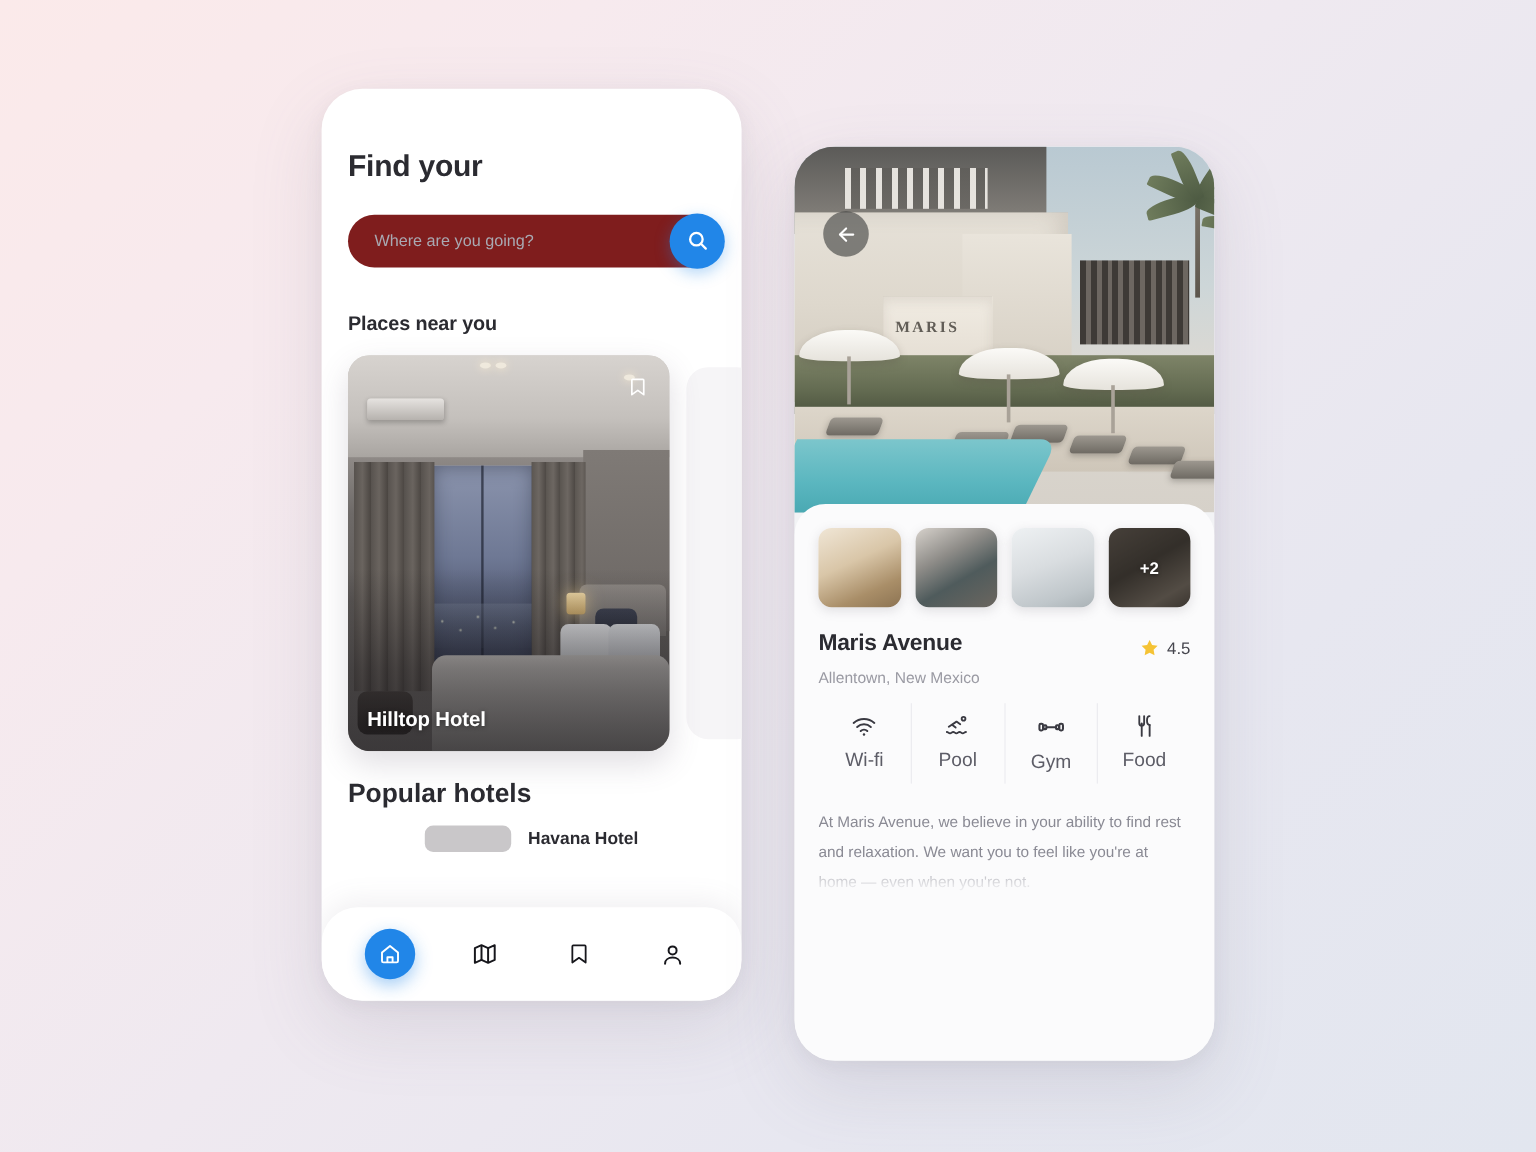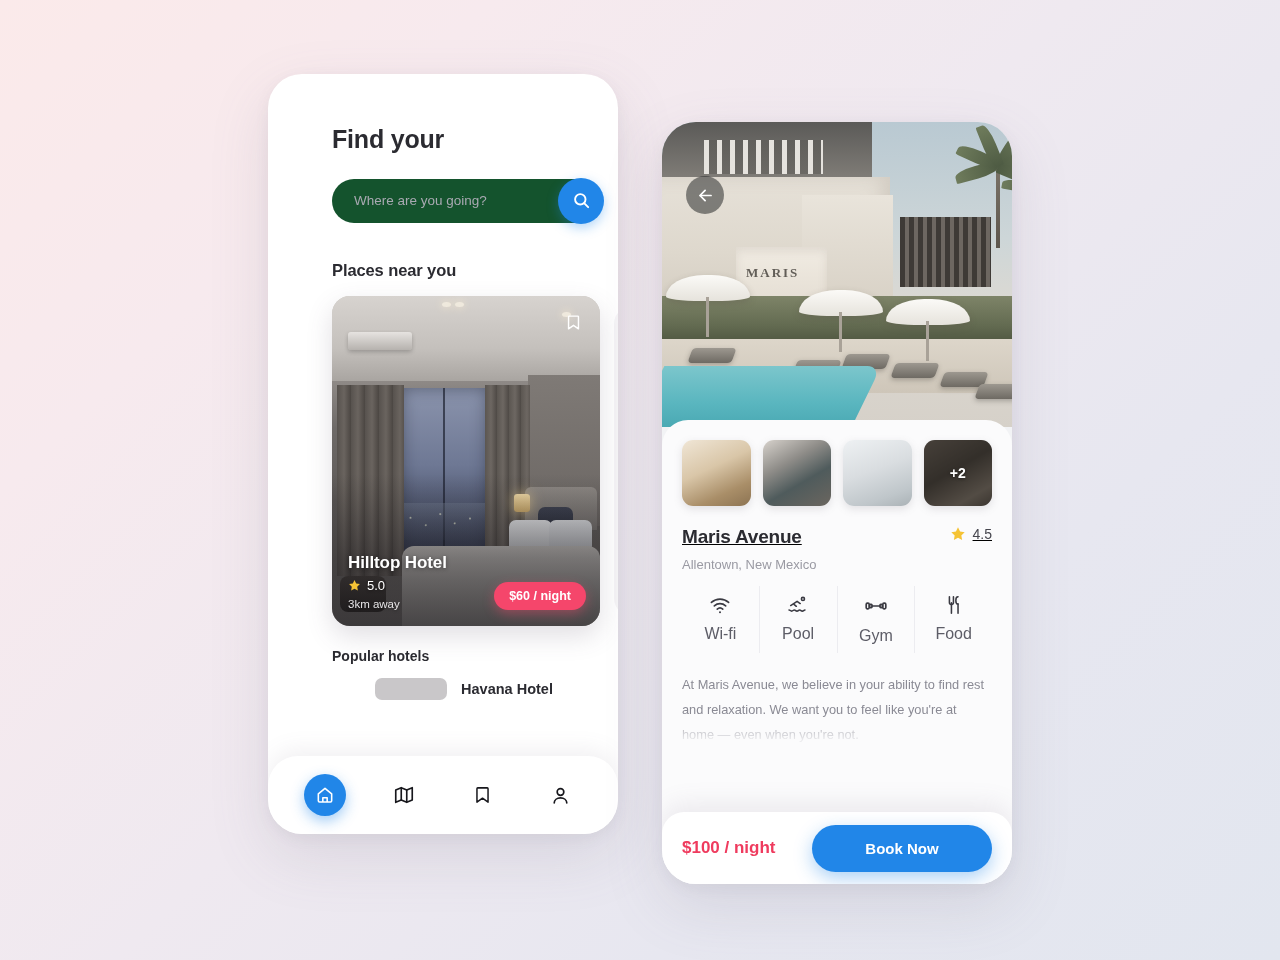--- a/index.html
+++ b/index.html
@@ -14,38 +14,37 @@
   
   .phone {
     position:absolute;
     background:#ffffff;
     border-radius:34px;
     overflow:hidden;
   }
   #phone-left {
     left:268px; top:74px; width:350px; height:760px;
     box-shadow:0 22px 60px rgba(120,110,130,0.16), 0 4px 14px rgba(120,110,130,0.08);
-    padding-left:42px;
   }
   #phone-right {
     left:662px; top:122px; width:350px; height:762px;
     box-shadow:0 22px 60px rgba(120,110,130,0.16), 0 4px 14px rgba(120,110,130,0.08);
     background:#f2f3f5;
   }
 
   
   .lp-inner { padding:48px 22px 0 22px; position:relative; height:100%; }
   .headline {
     font-size:25px; line-height:1.38; font-weight:700;
     color:#2b2b31; letter-spacing:-0.2px;
   }
   .search-row { position:relative; margin-top:22px; height:44px; }
   .search-field {
     position:absolute; left:0; right:0; top:0; height:44px;
-    background:#14532d; border-radius:22px;
+    background:#7f1d1d; border-radius:22px;
     display:flex; align-items:center; padding:0 58px 0 22px;
   }
   .search-field .ph { font-size:13.5px; color:#a9a9b2; }
   .search-btn {
     position:absolute; right:-8px; top:-1px;
     width:46px; height:46px; border-radius:50%;
     background:#2186e8; border:none; cursor:pointer;
     display:flex; align-items:center; justify-content:center;
     box-shadow:0 4px 12px rgba(33,134,232,0.34);
   }
@@ -152,21 +151,21 @@
     text-shadow:0 1px 3px rgba(0,0,0,0.45); }
   .card-dist { font-size:11.5px; color:#e6e4e6; margin-top:5px;
     text-shadow:0 1px 3px rgba(0,0,0,0.45); }
   .price-pill {
     background:#f5466b; color:#fff; font-size:12.5px; font-weight:700;
     padding:7px 15px; border-radius:16px; cursor:pointer; border:none;
     box-shadow:0 4px 12px rgba(245,70,107,0.4); white-space:nowrap;
   }
 
   
-  .popular-title { font-size:14px; font-weight:700; color:#2b2b31; margin-top:22px; }
+  .popular-title { font-size:22px; font-weight:700; color:#2b2b31; margin-top:22px; }
   .popular-row { display:flex; align-items:center; gap:14px; margin-top:14px;justify-content:center; }
   .pop-thumb { width:72px; height:22px; background:#c9c7c9; border-radius:7px; }
   .pop-name { font-size:14.5px; font-weight:700; color:#2b2b31; }
 
   
   .bottom-nav {
     position:absolute; left:0; right:0; bottom:0; height:78px;
     background:#fff; border-radius:30px 30px 34px 34px;
     display:flex; align-items:center; justify-content:space-around;
     padding:0 18px; box-shadow:0 -6px 22px rgba(120,110,130,0.10);
@@ -260,21 +259,21 @@
     cursor:pointer; box-shadow:0 3px 9px rgba(110,104,116,0.18); }
   .th1 { background:linear-gradient(155deg,#f0e6d6 0%, #d9c6a8 42%, #a98e68 75%, #8c7352 100%); }
   .th2 { background:linear-gradient(150deg,#d7d2cc 0%, #8e8c88 35%, #4f5b5c 62%, #6b665f 100%); }
   .th3 { background:linear-gradient(160deg,#eef1f3 0%, #d9dde0 45%, #bfc6ca 80%, #aab2b6 100%); }
   .th4 { background:linear-gradient(150deg,#5c544c 0%, #3f3a34 45%, #6f665c 80%, #4a443d 100%); }
   .thumb-more {
     position:absolute; inset:0; display:flex; align-items:center; justify-content:center;
     background:rgba(28,26,24,0.34); color:#fff; font-size:14px; font-weight:700;
     text-shadow:0 1px 3px rgba(0,0,0,0.5);
   }
-  .hotel-head { display:flex; align-items:flex-start; justify-content:space-between; margin-top:20px;text-decoration:underline; }
+  .hotel-head { display:flex; align-items:flex-end; justify-content:space-between; margin-top:20px; }
   .hotel-title { font-size:19px; font-weight:700; color:#2b2b31; letter-spacing:-0.2px; }
   .hotel-rate { display:flex; align-items:center; gap:7px; }
   .hotel-rate .rv { font-size:14px; color:#46464e; font-weight:500; }
   .hotel-loc { font-size:13px; color:#9a9aa3; margin-top:9px; }
   .fac-title { font-size:14px; font-weight:700; color:#2b2b31; margin-top:24px; }
   .fac-row { display:flex; gap:0; margin-top:14px; }
   .fac {
     flex:1; display:flex; flex-direction:column; align-items:center; gap:9px;
     padding:8px 0; cursor:pointer;
     border-right:1px solid #ececf0;
@@ -350,32 +349,20 @@
         <div class="card-scrim"></div>
 
         <div class="bookmark-btn">
           <svg width="17" height="21" viewBox="0 0 24 24" fill="none" stroke="#ffffff" stroke-width="2" stroke-linejoin="round">
             <path d="M6 3h12a1 1 0 0 1 1 1v17l-7-5-7 5V4a1 1 0 0 1 1-1z"></path>
           </svg>
         </div>
 
         <div class="card-body">
           <div class="card-name">Hilltop Hotel</div>
-          <div class="card-meta">
-            <div>
-              <div class="card-rating">
-                <svg width="13" height="13" viewBox="0 0 24 24" fill="#f5c335">
-                  <path d="M12 2l3.1 6.3 6.9 1-5 4.9 1.2 6.9L12 17.8 5.8 21.1 7 14.2 2 9.3l6.9-1z"></path>
-                </svg>
-                <span class="rv">5.0</span>
-              </div>
-              <div class="card-dist">3km away</div>
-            </div>
-            <button class="price-pill">$60 / night</button>
-          </div>
         </div>
       </div>
     </div>
 
     <div class="popular-title">Popular hotels</div>
     <div class="popular-row">
       <div class="pop-thumb"></div>
       <div class="pop-name">Havana Hotel</div>
     </div>
   </div>
@@ -527,17 +514,13 @@
           <path d="M16.4 3c-1.5 0-2.4 1.6-2.4 4s1 4 2.4 4"></path>
           <line x1="16.4" y1="11" x2="16.4" y2="21"></line>
         </svg>
         <span class="fac-label">Food</span>
       </div>
     </div>
 
     <div class="desc">At Maris Avenue, we believe in your ability to find rest and relaxation. We want you to feel like you're at home — even when you're not.</div>
   </div>
 
-  <div class="book-bar">
-    <div class="book-price">$100 / night</div>
-    <button class="book-btn">Book Now</button>
-  </div>
 </div>
 
 </body></html>

